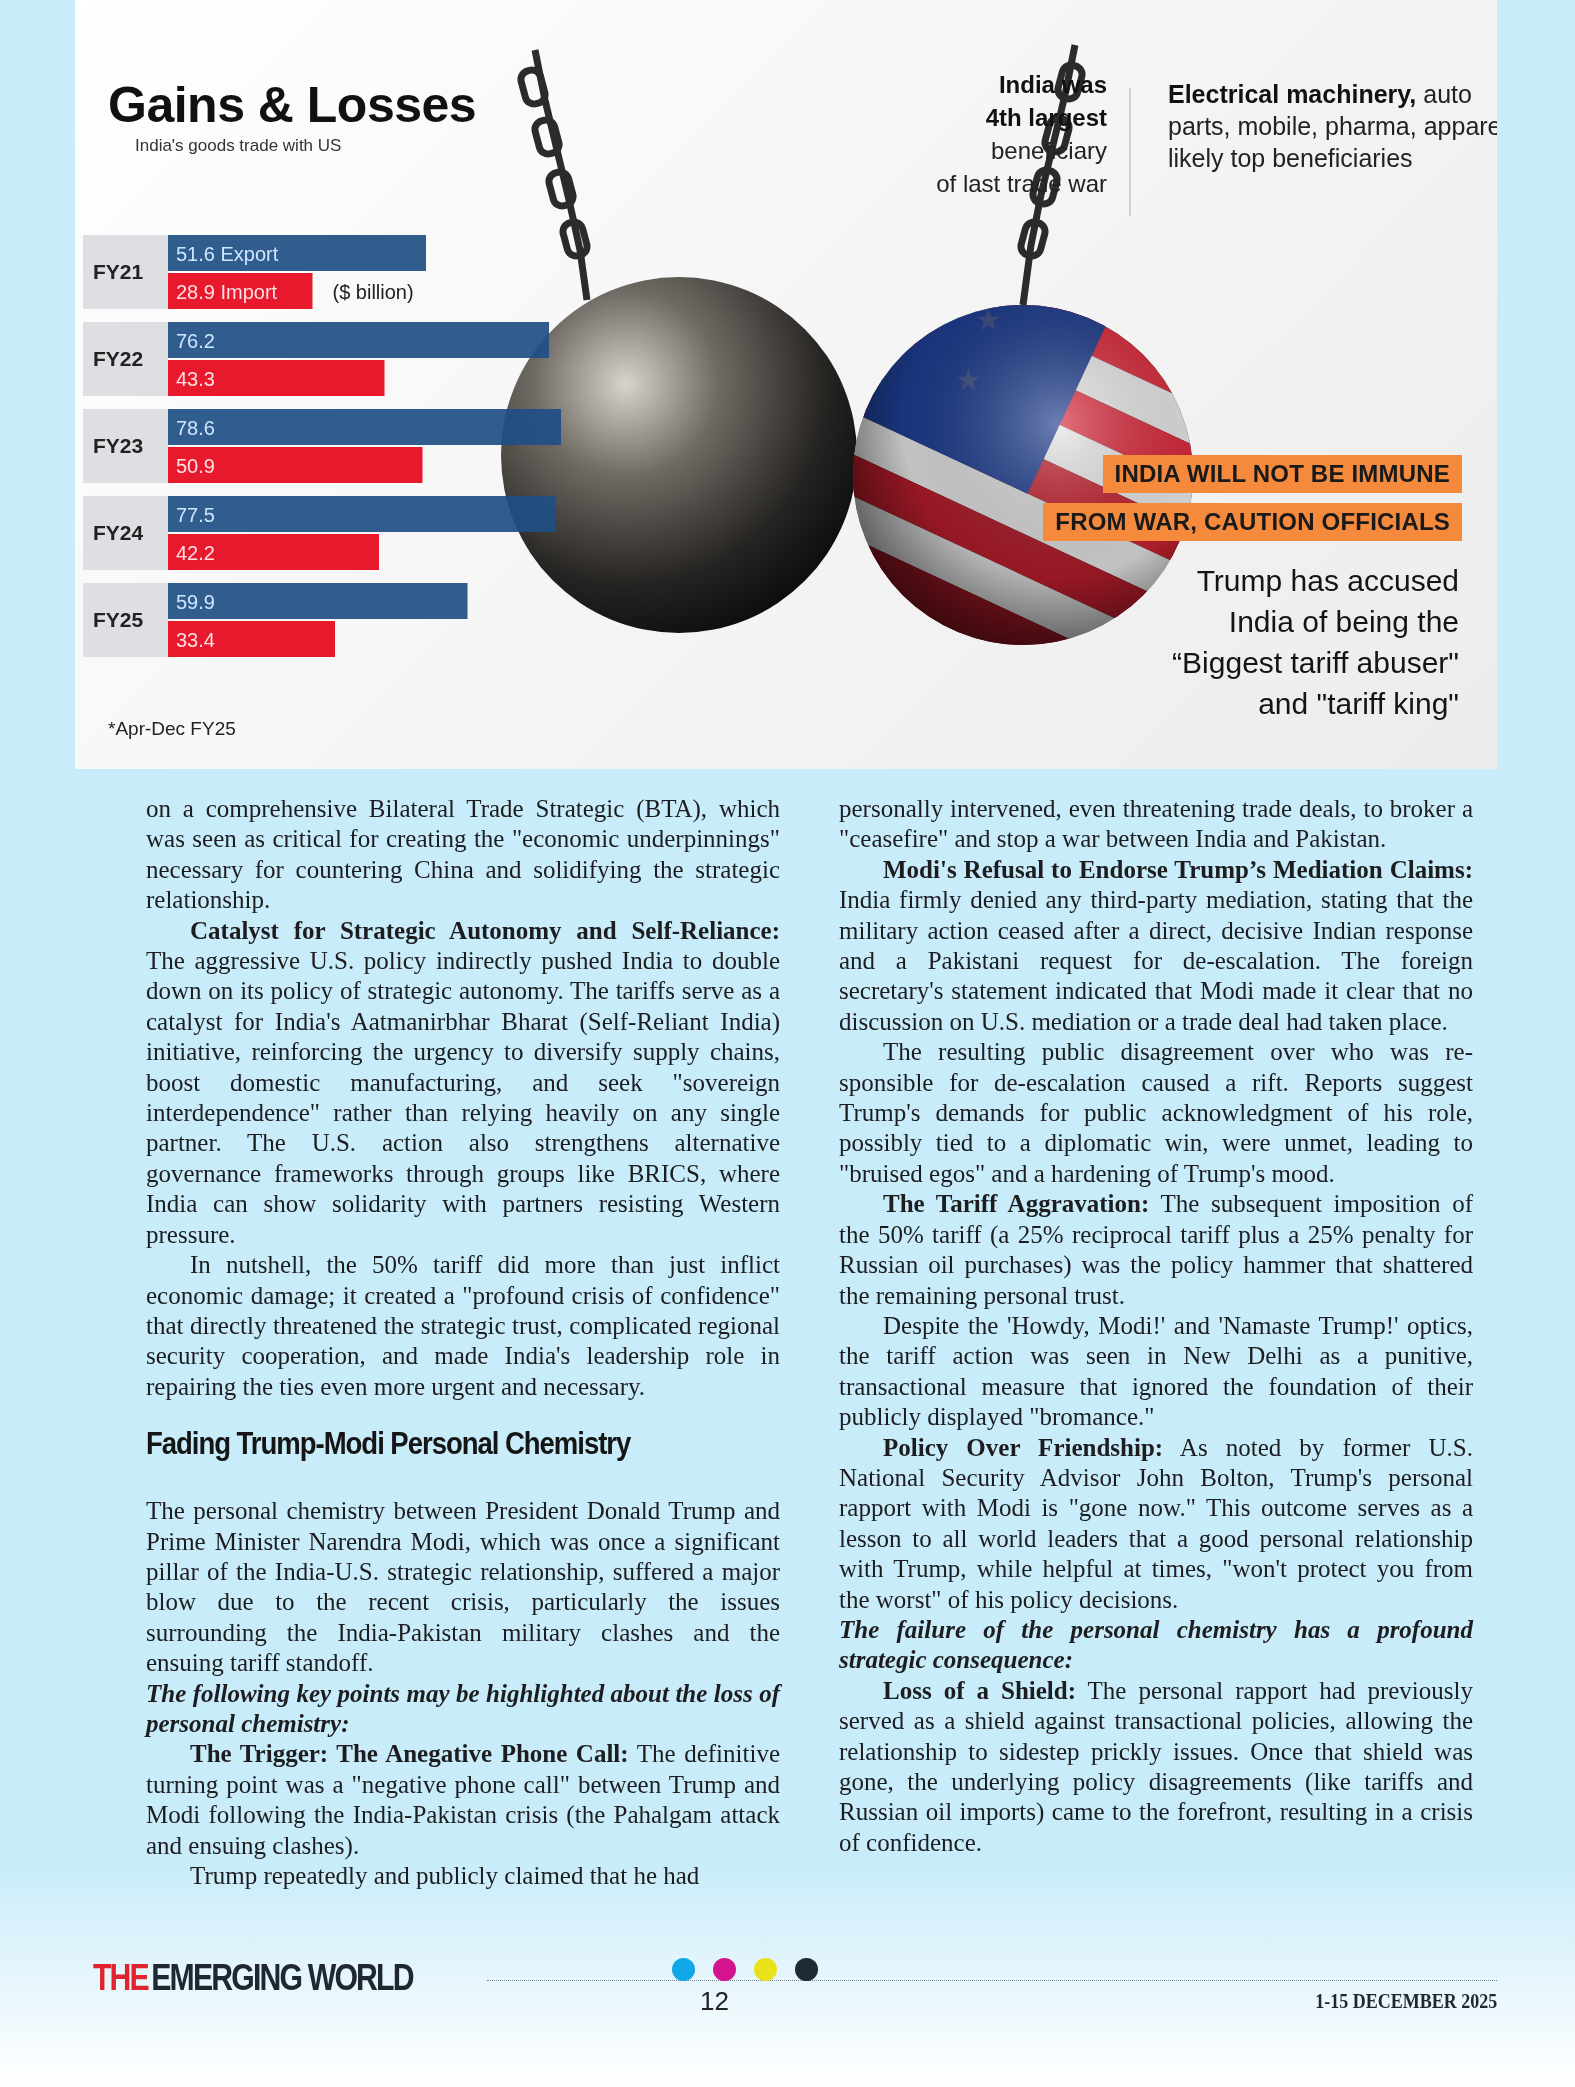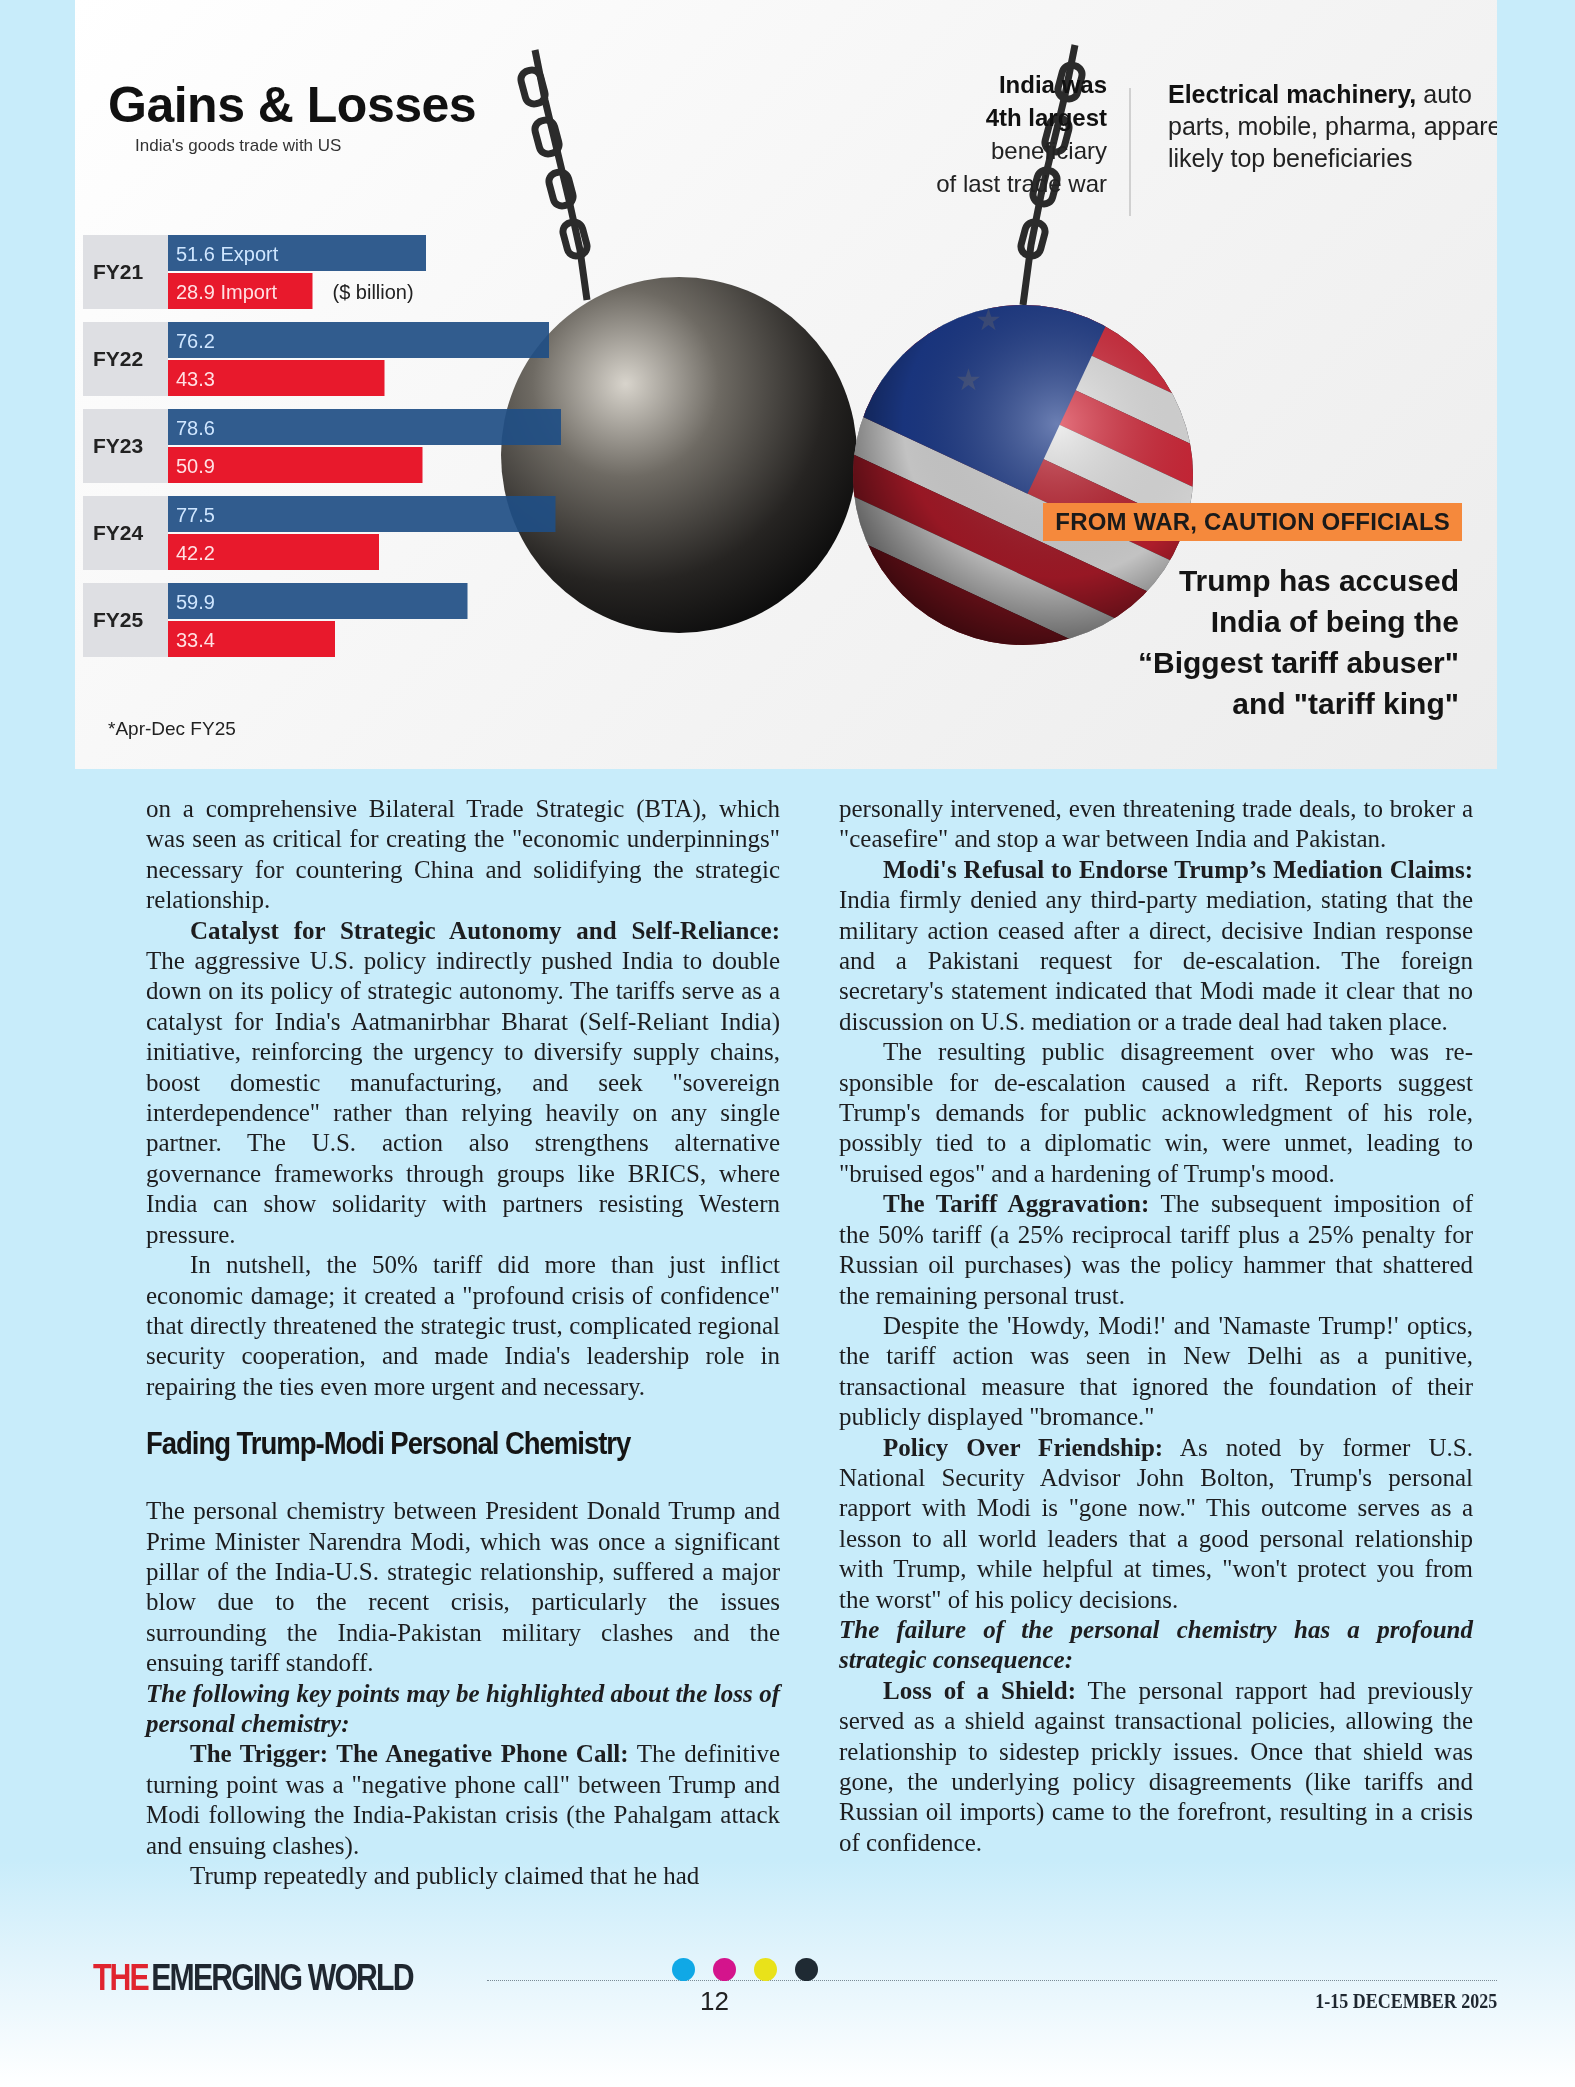--- a/index.html
+++ b/index.html
@@ -40,21 +40,21 @@
   .banner {
     position: absolute; background: #f5893c; color: #1a1a1a;
     font-weight: 700; font-size: 24px; letter-spacing: 0.2px;
     padding: 5px 12px; white-space: nowrap;
   }
   .banner-1 { right: 35px; top: 455px; }
   .banner-2 { right: 35px; top: 503px; }
 
   .ig-quote {
     position: absolute; right: 38px; top: 560px; width: 420px;
-    text-align: right; font-size: 30px; line-height: 41px; font-weight: 700; color: #141414;
+    text-align: right; font-size: 30px; line-height: 41px; font-weight: 400; color: #141414;
   }
 
   
   .col {
     position: absolute; top: 794px; width: 634px;
     font-size: 25px; line-height: 30.4px; text-align: justify;
     hyphens: manual;
   }
   .col-left { left: 146px; }
   .col-right { left: 839px; }
@@ -200,20 +200,21 @@
     <b>4th largest</b>
     <span style="display:block">beneficiary</span>
     <span style="display:block">of last trade war</span>
   </div>
   <div class="ig-divider"></div>
   <div class="ig-note-right">
     <b>Electrical machinery,</b>
     <span>auto parts, mobile, pharma, apparel likely top beneficiaries</span>
   </div>
 
+  <div class="banner banner-1">INDIA WILL NOT BE IMMUNE</div>
   <div class="banner banner-2">FROM WAR, CAUTION OFFICIALS</div>
 
   <div class="ig-quote">
     <div>Trump has accused</div>
     <div>India of being the</div>
     <div>“Biggest tariff abuser"</div>
     <div>and "tariff king"</div>
   </div>
 </div>
 

